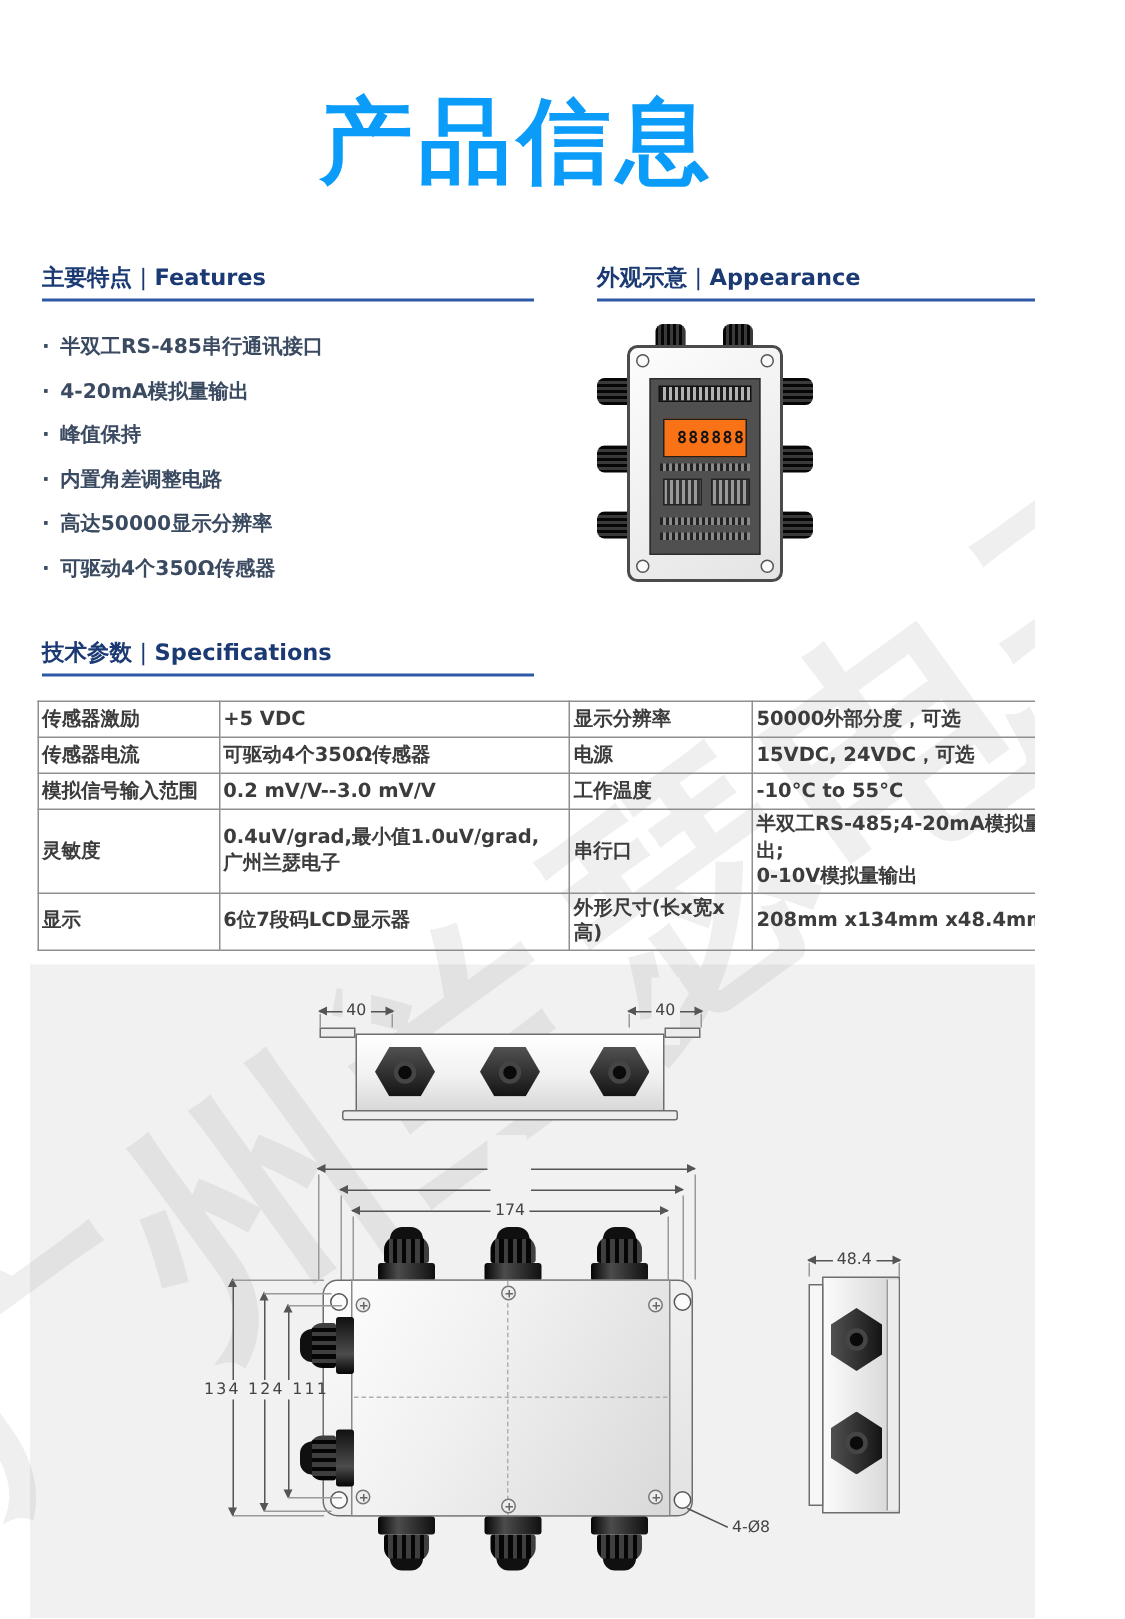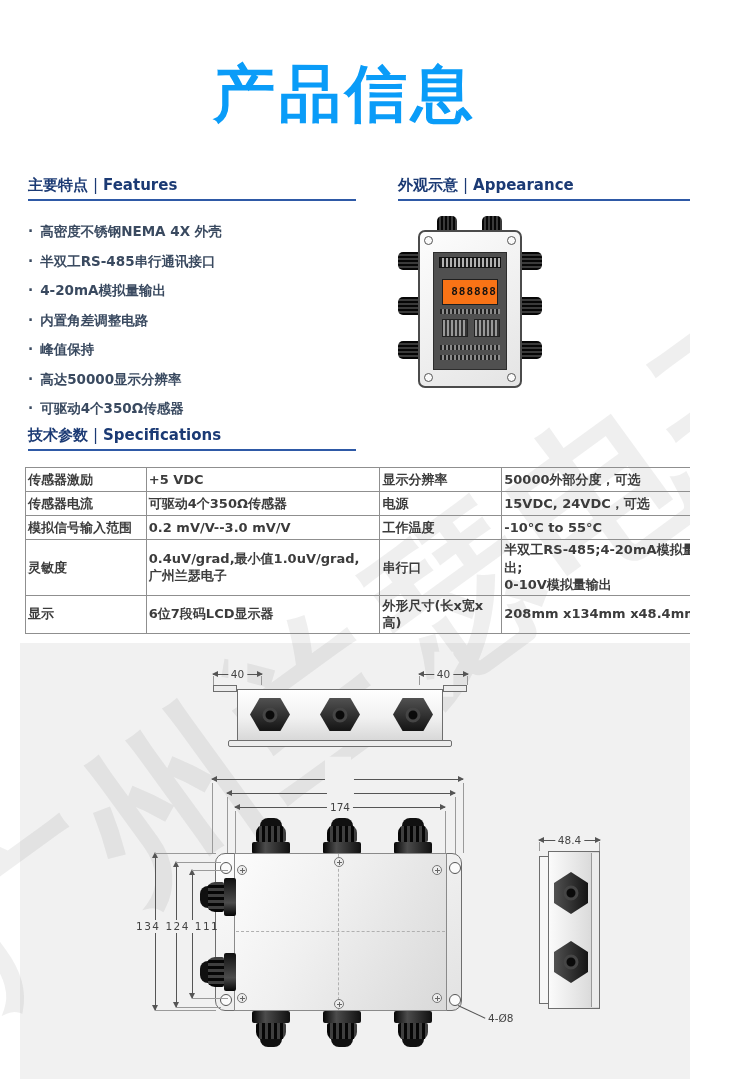--- a/index.html
+++ b/index.html
@@ -107,25 +107,24 @@
 
   <div class="abs page-title">产品信息</div>
 
   <div class="abs watermark">广州兰瑟电子</div>
 
   <div class="abs sec-head" style="left:28px;top:176px">
     <span>主要特点</span><span class="dv">|</span><span>Features</span>
   </div>
   <div class="abs sec-line" style="left:28px;top:199px;width:328px"></div>
   <ul class="abs feat-list" style="left:28px;top:217px">
-    <li><span class="bl">·</span><span>高密度不锈钢NEMA 4X 外壳</span></li>
     <li><span class="bl">·</span><span>半双工RS-485串行通讯接口</span></li>
     <li><span class="bl">·</span><span>4-20mA模拟量输出</span></li>
+    <li><span class="bl">·</span><span>峰值保持</span></li>
     <li><span class="bl">·</span><span>内置角差调整电路</span></li>
-    <li><span class="bl">·</span><span>峰值保持</span></li>
     <li><span class="bl">·</span><span>高达50000显示分辨率</span></li>
     <li><span class="bl">·</span><span>可驱动4个350Ω传感器</span></li>
   </ul>
 
   <div class="abs sec-head" style="left:398px;top:176px">
     <span>外观示意</span><span class="dv">|</span><span>Appearance</span>
   </div>
   <div class="abs sec-line" style="left:398px;top:199px;width:328px"></div>
 
   <div class="abs jbg t" style="left:437px;top:216px"></div>

